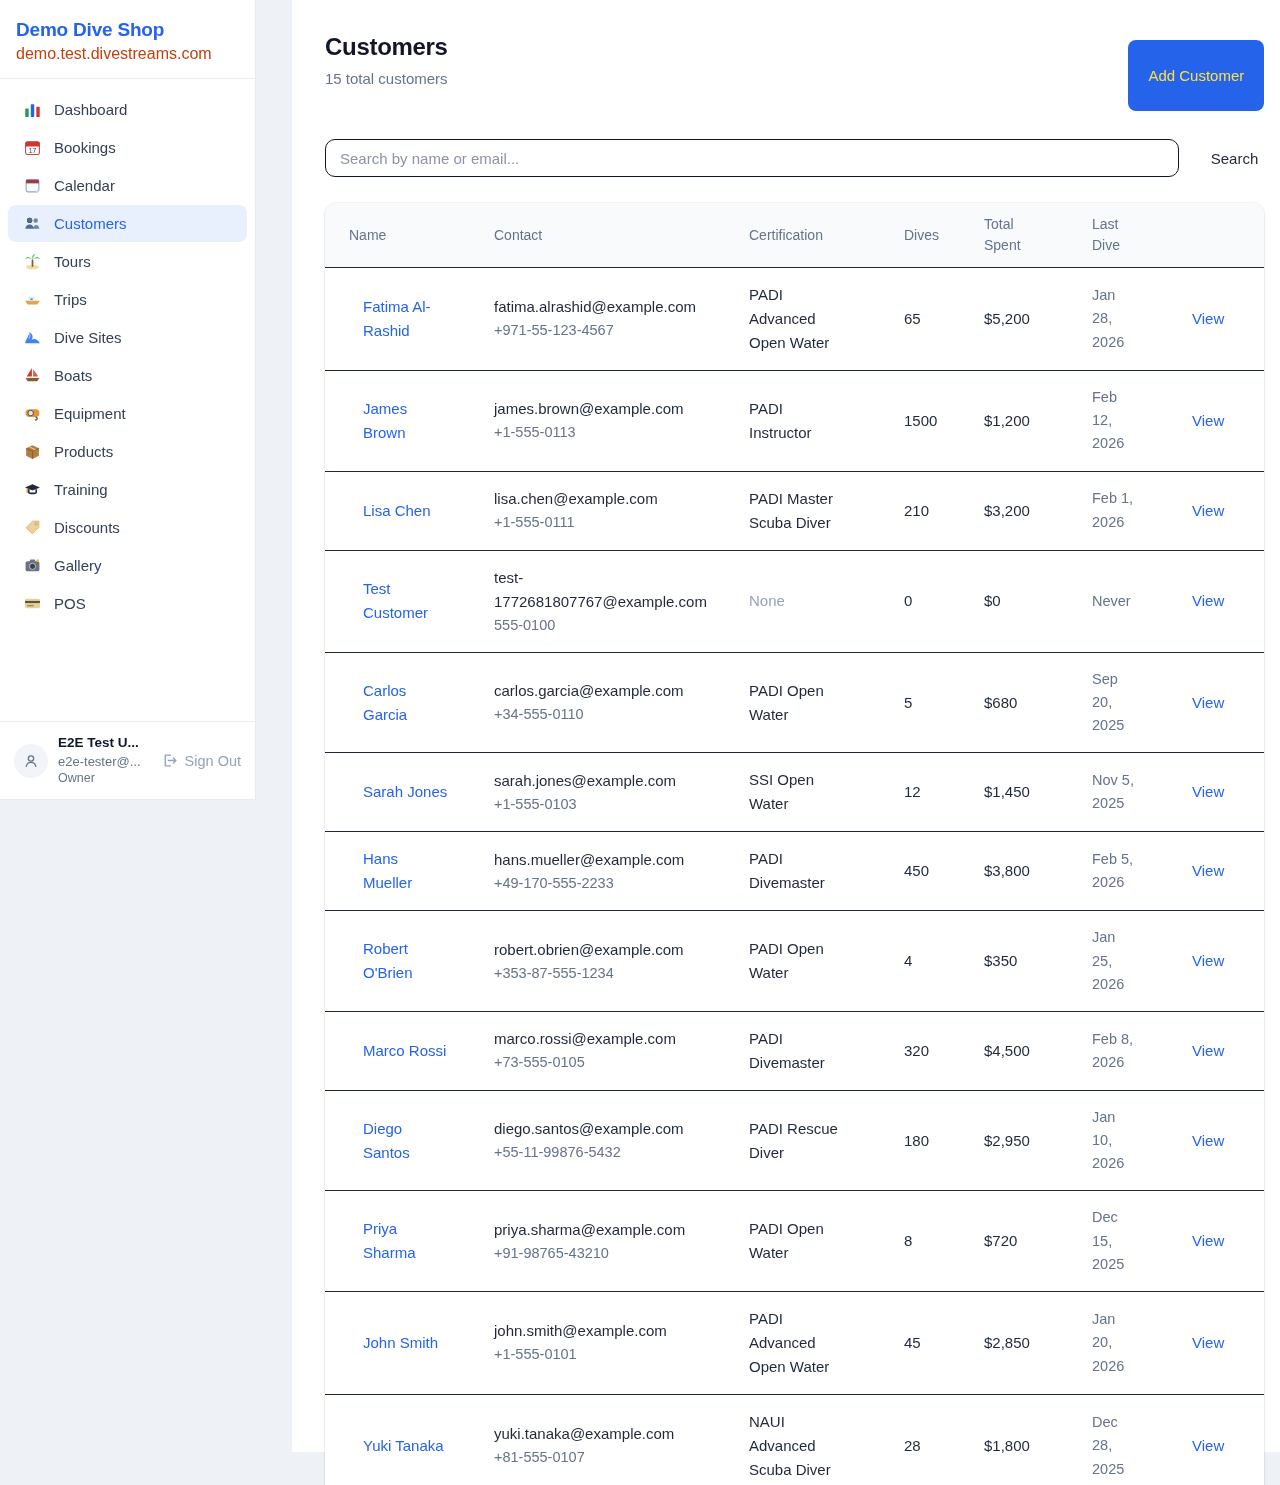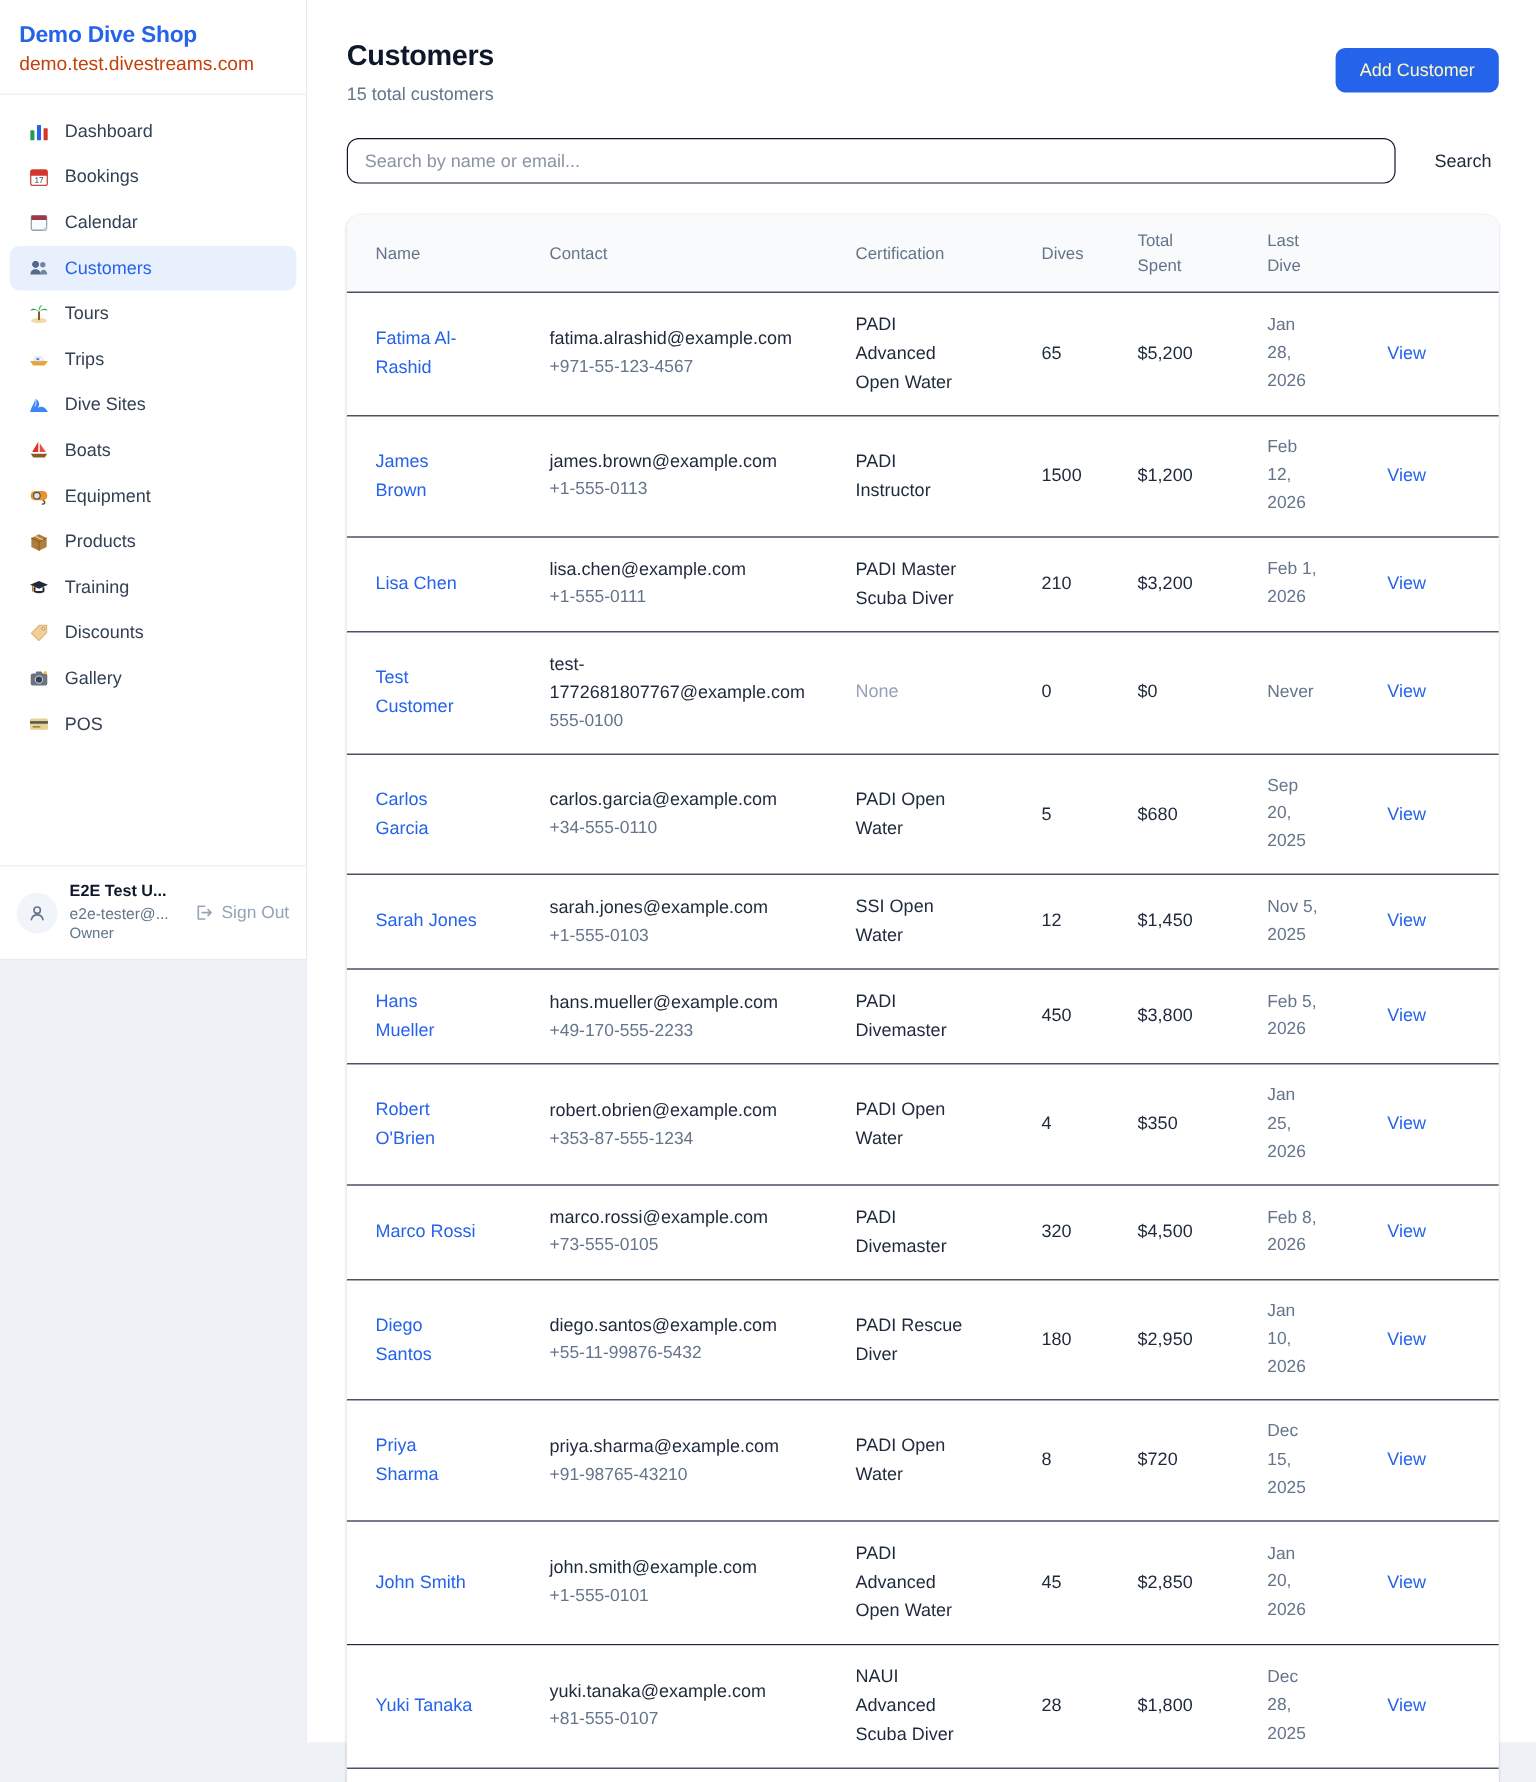--- a/index.html
+++ b/index.html
@@ -4,21 +4,21 @@
 <style>
   * { box-sizing: border-box; }
   html, body { margin: 0; padding: 0; }
   body {
     width: 1280px; height: 1485px;
     background: #eef1f6;
     font-family: "Liberation Sans", sans-serif;
     color: #1e293b;
     overflow: hidden;
   }
-  .app { display: flex; align-items: flex-start; }
+  .app { display: flex; align-items: flex-start; gap: 36px; }
 
   
   .sidebar {
     width: 256px; min-width: 256px; height: 800px;
     background: #fff;
     border-right: 1px solid #e6ebf1;
     border-bottom: 1px solid #e6ebf1;
     display: flex; flex-direction: column;
   }
   .brand { padding: 19px 16px 15px; border-bottom: 1px solid #e9edf2; }
@@ -52,23 +52,23 @@
     color: #94a3b8; font-size: 14.5px; font-family: inherit; cursor: pointer; white-space: nowrap;
   }
   .signout svg { width: 17px; height: 17px; }
 
   
   .main { flex: 1; background: #fff; height: 1452px; padding: 0 31px 0 33px; }
   .page-head { display: flex; justify-content: space-between; align-items: flex-start; padding-top: 33px; }
   .page-title { margin: 0; font-size: 24px; font-weight: bold; color: #0f172a; letter-spacing: -0.3px; }
   .page-subtitle { color: #64748b; font-size: 15px; margin-top: 9px; }
   .add-btn {
-    background: #2563eb; color: #fef9c3; border: none; border-radius: 8px;
+    background: #2563eb; color: #fde047; border: none; border-radius: 8px;
     font-size: 15px; font-family: inherit; font-weight: 500;
-    padding: 10px 20px; margin-top: 7px; cursor: pointer;
+    padding: 27px 20px; margin-top: 7px; cursor: pointer;
   }
   .search-row { display: flex; align-items: center; gap: 26px; margin-top: 28px; }
   .search-row input {
     flex: 1; height: 38px; background: #fff;
     border: 1px solid #0f172a; border-radius: 10px;
     padding: 0 14px; font-size: 15px; font-family: inherit; color: #0f172a;
   }
   .search-row input::placeholder { color: #8a94a6; }
   .search-btn {
     background: none; border: none; padding: 4px 6px;
@@ -84,21 +84,21 @@
     display: grid;
     grid-template-columns: 145px 255px 155px 80px 108px 100px 1fr;
     align-items: center; padding: 0 24px;
   }
   .thead { background: #f8fafc; border-bottom: 1px solid #1e293b; }
   .th { font-size: 14px; color: #64748b; padding: 11px 16px 11px 0; line-height: 1.5; }
   .th.w-total { max-width: 58px; }
   .th.w-last { max-width: 44px; }
   .trow + .trow { border-top: 1px solid #1e293b; }
   .cell { padding: 15px 16px 15px 0; font-size: 15px; color: #1e293b; line-height: 1.6; }
-  .name-link { color: #2563eb; text-decoration: none; display: inline-block; max-width: 88px; }
+  .name-link { color: #2563eb; text-decoration: none; display: inline-block; max-width: 88px; margin-left: 14px; }
   .email { color: #1e293b; max-width: 215px; overflow-wrap: break-word; }
   .phone { color: #64748b; font-size: 14.5px; }
   .cert { max-width: 115px; }
   .cert.muted { color: #94a3b8; }
   .lastdive { color: #64748b; font-size: 14.5px; max-width: 58px; }
   .view-link { color: #2563eb; text-decoration: none; font-size: 15px; cursor: pointer; }
 </style>
 </head>
 <body>
 

